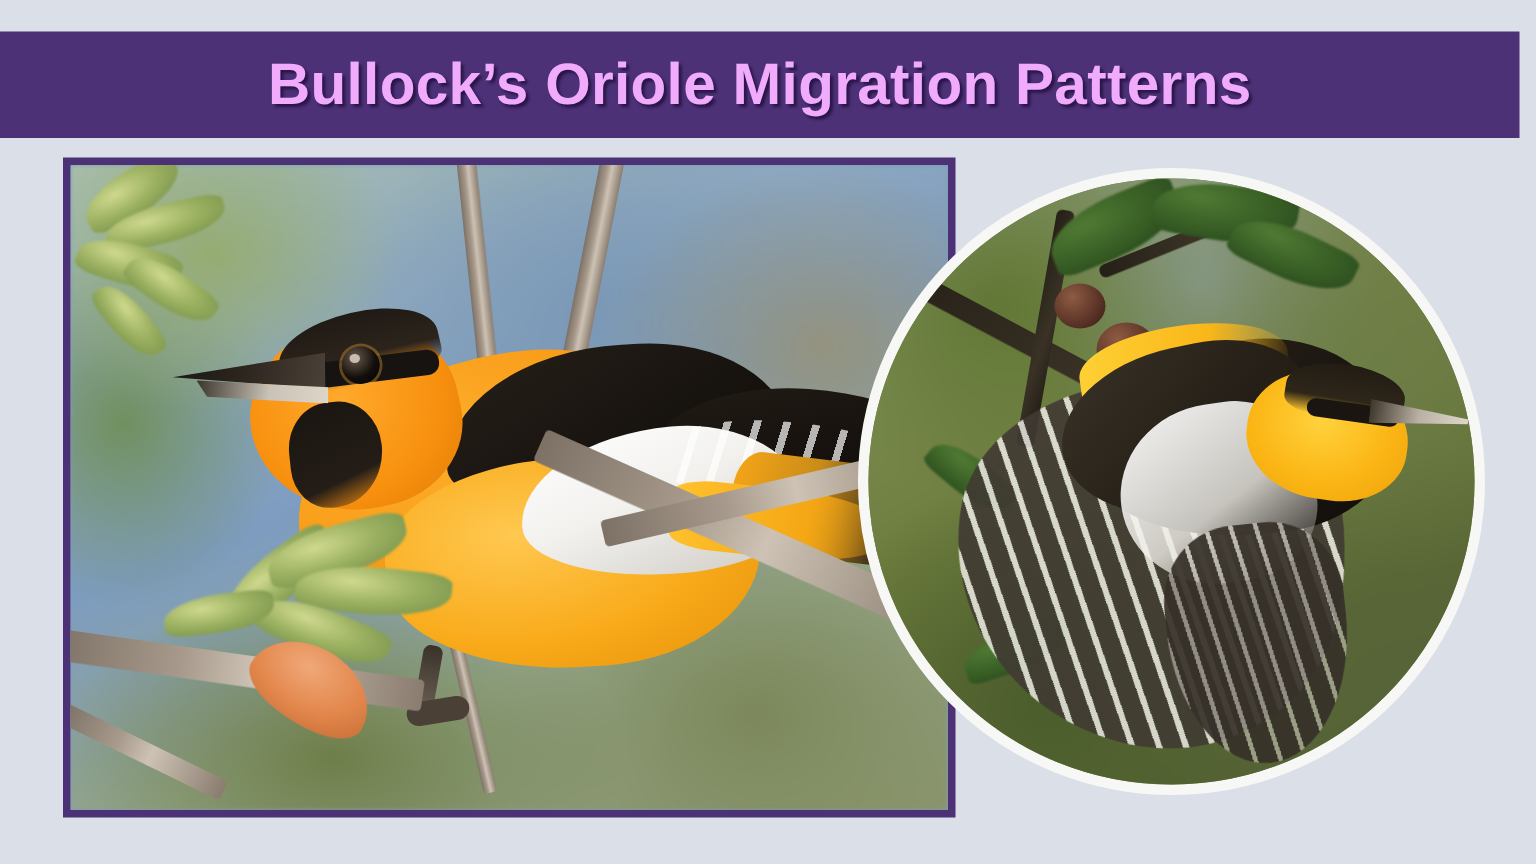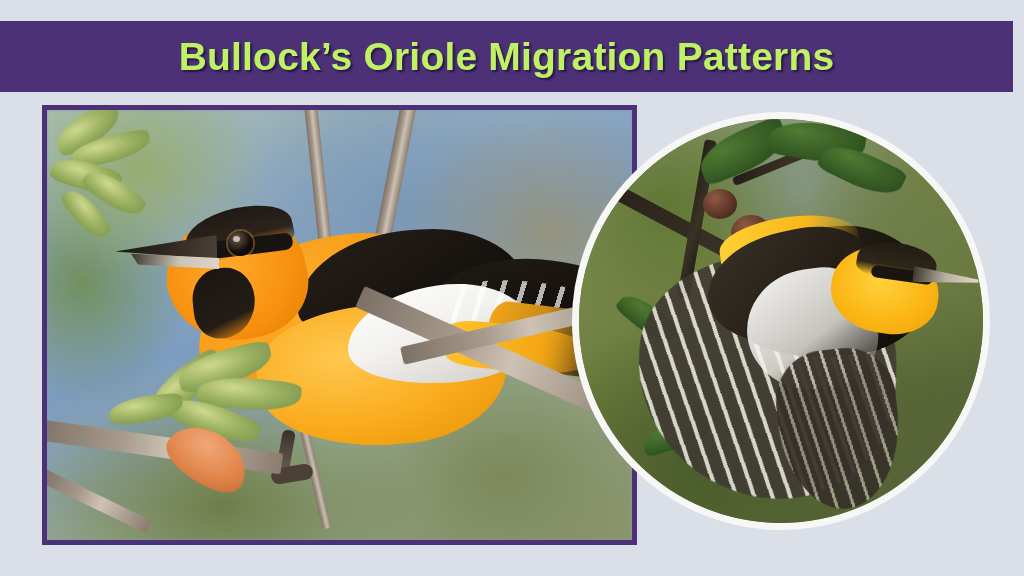--- a/index.html
+++ b/index.html
@@ -27,21 +27,21 @@
     top: 21px;
     width: 1013px;
     height: 71px;
     background: #4d3177;
     display: flex;
     align-items: center;
     justify-content: center;
     box-sizing: border-box;
   }
   .title-text {
-    color: #bef264;
+    color: #f0abfc;
     font-family: "Liberation Sans", sans-serif;
     font-weight: bold;
     font-size: 39px;
     letter-spacing: 0.2px;
     white-space: nowrap;
     text-shadow: 2px 2px 2px rgba(30,12,55,0.75);
     line-height: 1;
   }
 
   

